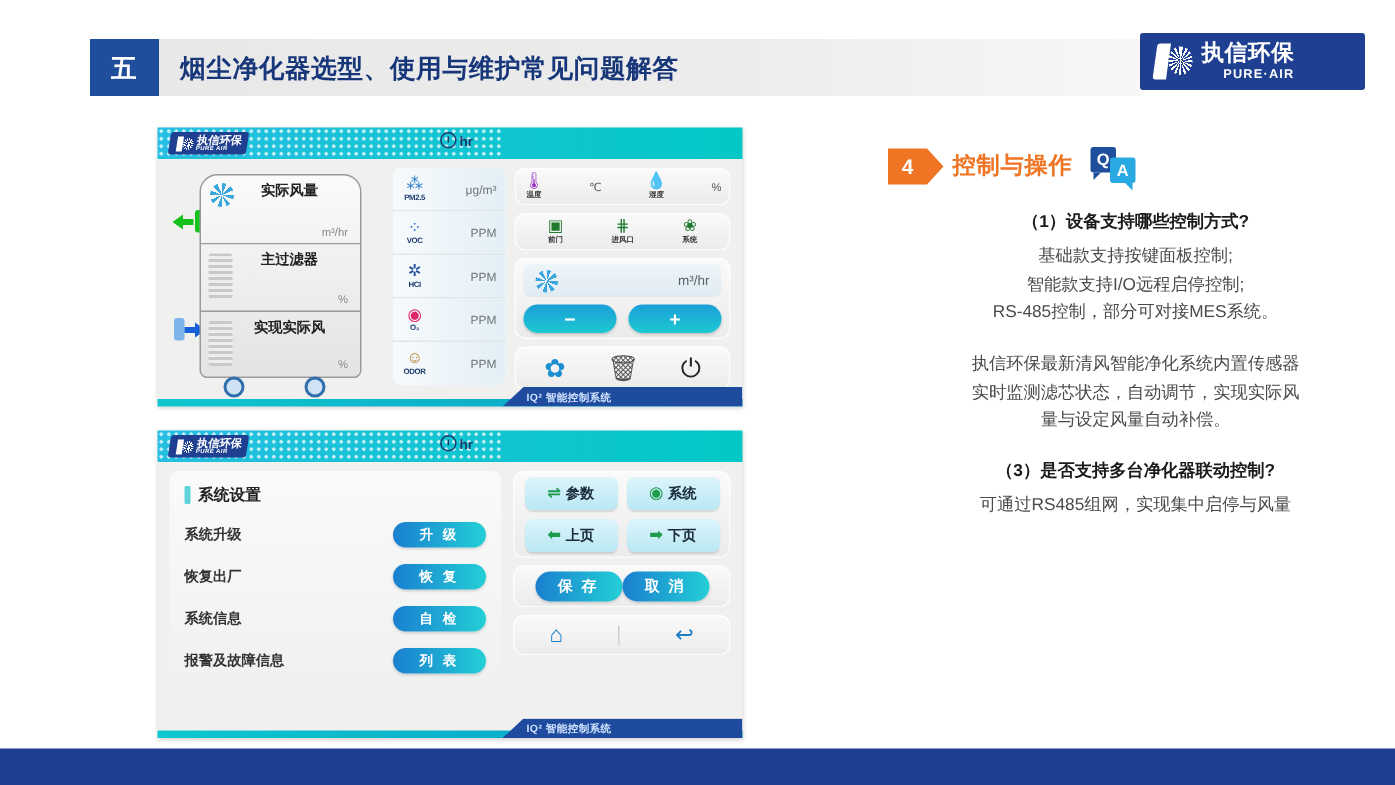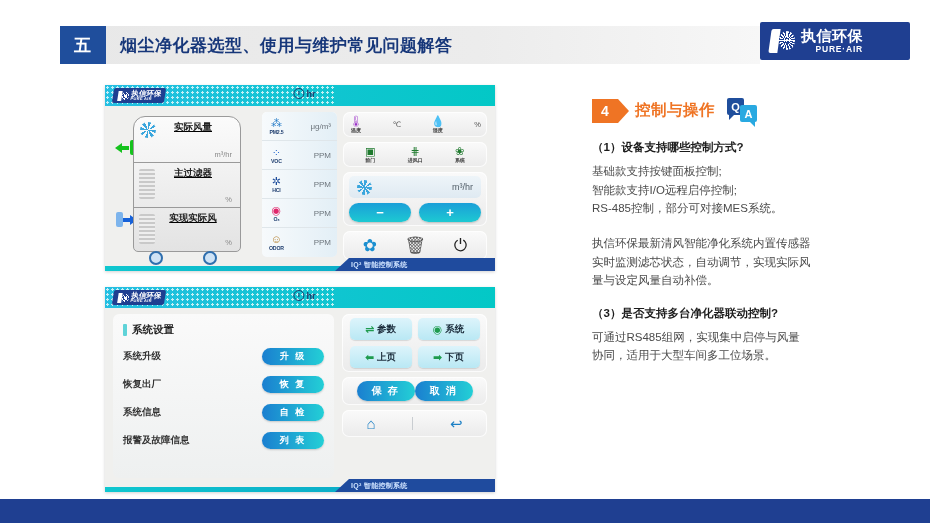--- a/index.html
+++ b/index.html
@@ -152,21 +152,20 @@
     position: absolute; left: 20px; top: 4px;
     width: 108px; height: 136px;
     background: linear-gradient(to bottom,#fbfbfb,#e3e3e3);
     border: 1.6px solid #9a9a9a;
     border-radius: 12px 12px 5px 5px;
   }
   .m-seg {
     position: relative; width: 100%;
     border-bottom: 1.3px solid #9a9a9a;
     padding: 4px 8px 2px;
-    text-decoration: underline;
   }
   .m-seg:last-child { border-bottom: none; }
   .m-seg.s-a { height: 46px; border-radius: 10px 10px 0 0; }
   .m-seg.s-b { height: 45px; }
   .m-seg.s-c { height: 42px; border-radius: 0 0 4px 4px;}
   .m-label {
     font-size: 9.5px; font-weight: bold; color: #222;
     text-align: center; padding-left: 12px;
   }
   .m-unit {
@@ -340,21 +339,21 @@
     position: absolute; left: 13px; top: 7px; width: 17px; height: 17px;
     background: #29a9e1; color: #fff; font-size: 11px; font-weight: bold;
     display: flex; align-items: center; justify-content: center;
     border-radius: 2px;
   }
   .qa-mark .a::after {
     content: ""; position: absolute; left: 10px; top: 17px;
     width: 0; height: 0; border-right: 5px solid #29a9e1;
     border-bottom: 5px solid transparent;
   }
-  .qa-block { margin-bottom: 16px; }
+  .qa-block { margin-bottom: 16px; text-align: center; }
   .qa-q {
     font-size: 11.5px; font-weight: bold; color: #1b1b1b;
     margin-bottom: 7px;
   }
   .qa-a-line {
     font-size: 11.5px; color: #4a4a4a; line-height: 1.62;
   }
 </style>
 </head>
 <body>
@@ -644,17 +643,16 @@
 
   <div class="qa-block">
     <div class="qa-a-line">执信环保最新清风智能净化系统内置传感器</div>
     <div class="qa-a-line">实时监测滤芯状态，自动调节，实现实际风</div>
     <div class="qa-a-line">量与设定风量自动补偿。</div>
   </div>
 
   <div class="qa-block">
     <div class="qa-q">（3）是否支持多台净化器联动控制?</div>
     <div class="qa-a-line">可通过RS485组网，实现集中启停与风量</div>
-    <div class="qa-a-line">协同，适用于大型车间多工位场景。</div>
   </div>
 </div>
 
 <div class="bottom-bar"></div>
 
 </body></html>

